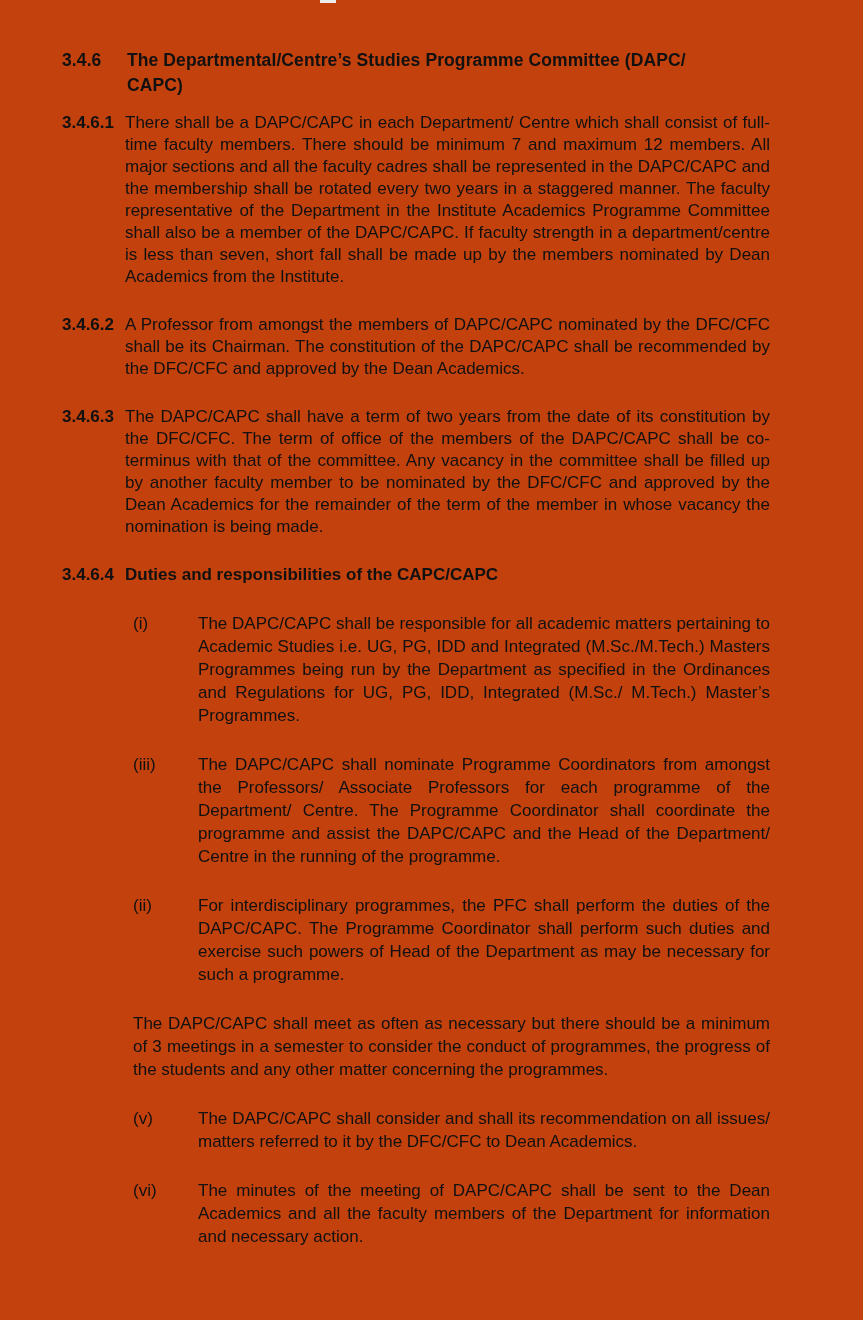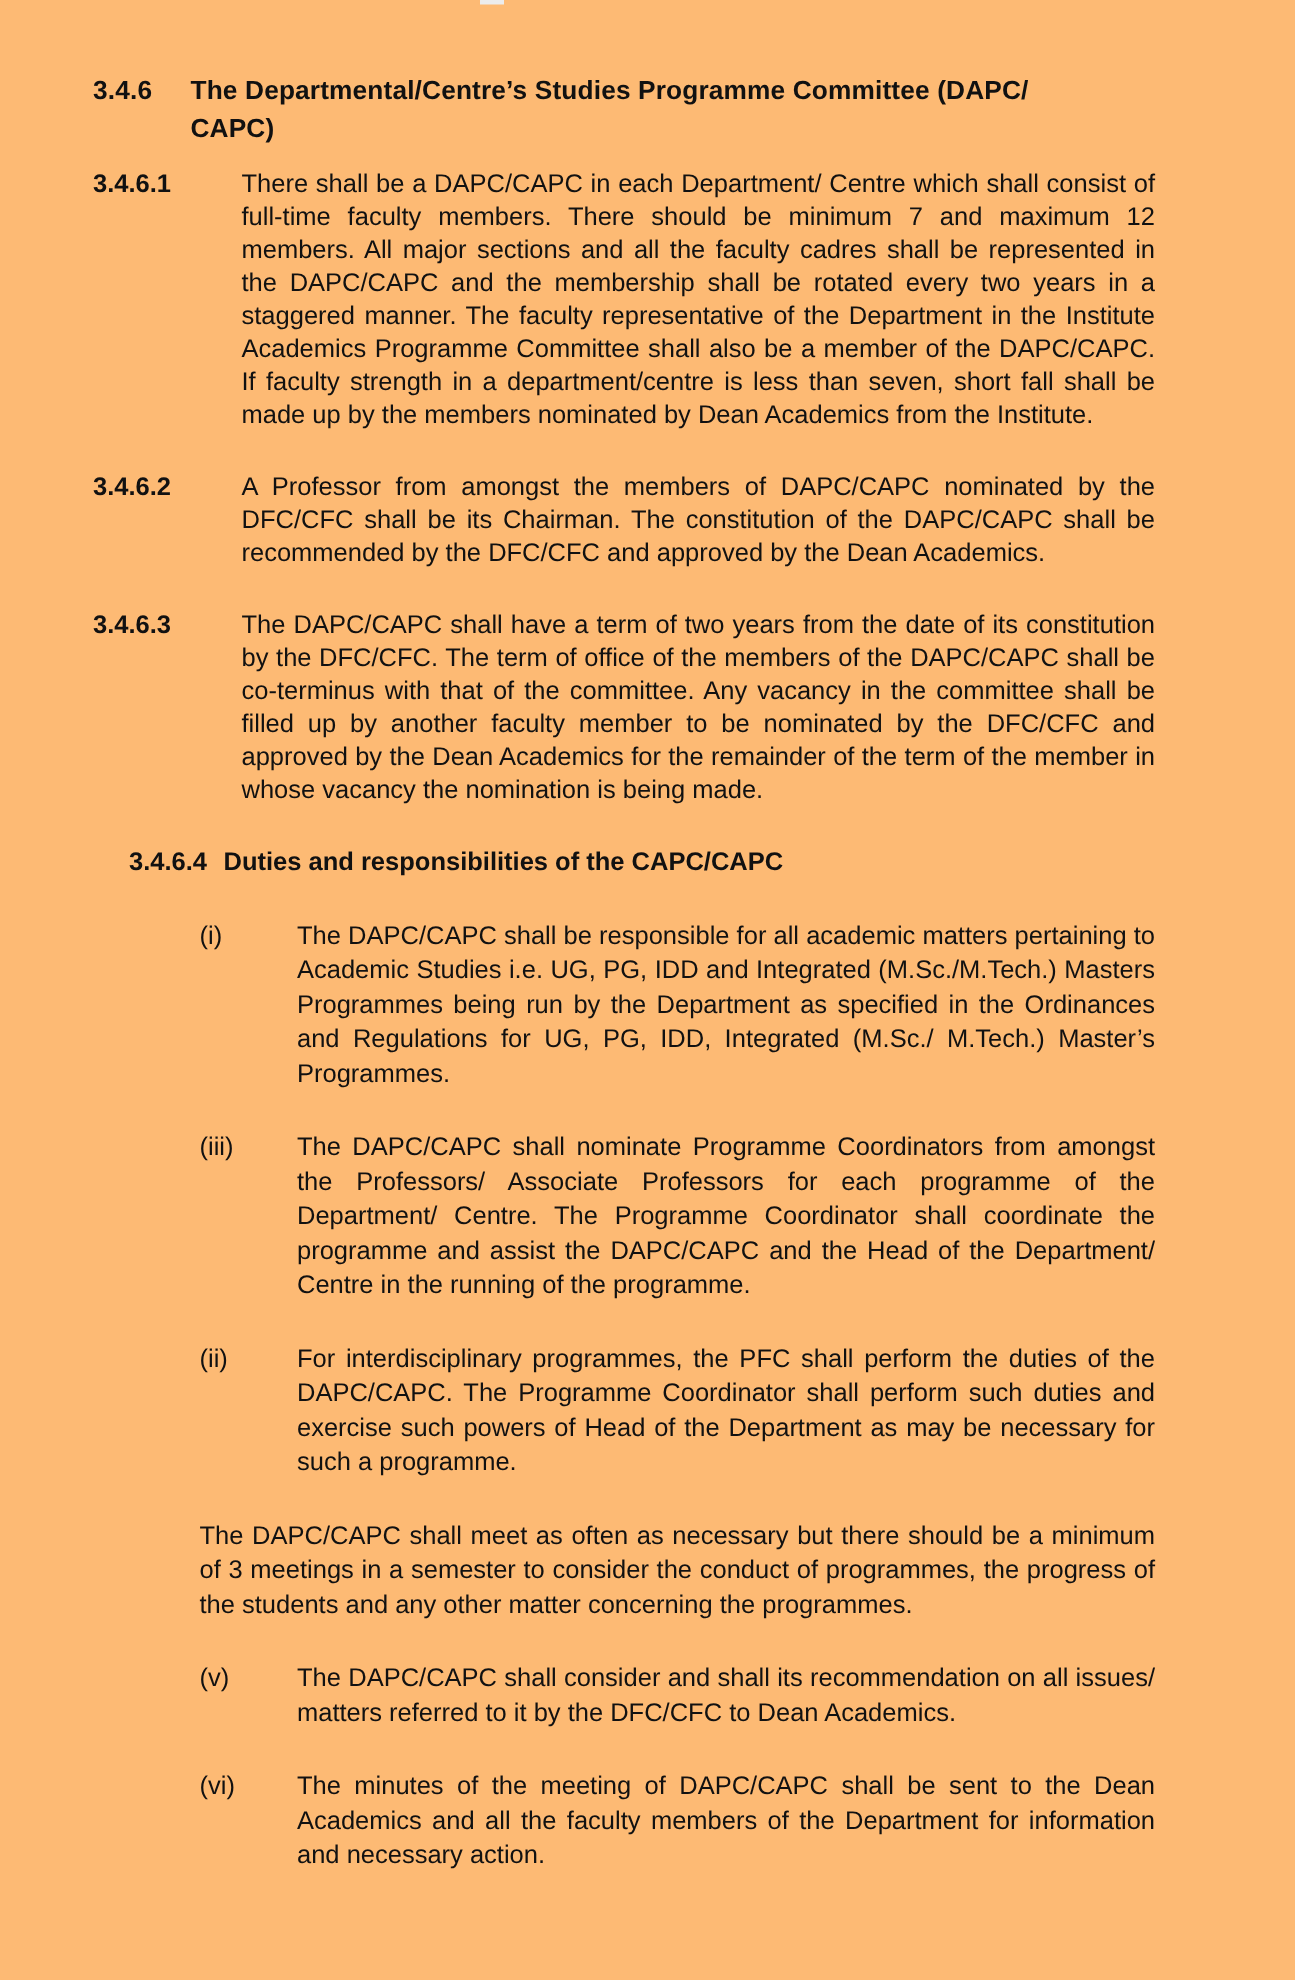--- a/index.html
+++ b/index.html
@@ -13,21 +13,21 @@
     overflow: hidden;
     font-family: "Liberation Sans", "DejaVu Sans", sans-serif;
     color: #111111;
     position: relative;
   }
   .page {
     box-sizing: border-box;
     width: 863px;
     height: 1320px;
     padding: 48px 93px 0 62px;
-    background: #fdba74;
+    background: #c2410c;
   }
   .scan-artifact {
     position: absolute;
     left: 320px;
     top: 0;
     width: 16px;
     height: 3px;
     background: #ececec;
   }
   
@@ -44,41 +44,39 @@
   }
   .heading-block .htext {
     max-width: 610px;
   }
   
   .clause {
     display: flex;
     font-size: 17px;
     line-height: 22px;
     margin-bottom: 26px;
-    gap: 36px;
   }
   .clause .num {
     flex: 0 0 63px;
     font-weight: bold;
   }
   .clause .ctext {
     flex: 1;
     text-align: justify;
   }
   
   .subheading-block {
     display: flex;
     font-weight: bold;
     font-size: 17px;
     line-height: 22px;
     margin-bottom: 4px;
   }
   .subheading-block .num {
     flex: 0 0 63px;
-    margin-left: 24px;
   }
   
   .duties-list {
     margin-left: 71px;
   }
   .duty-item {
     display: flex;
     font-size: 17px;
     line-height: 23px;
     margin-top: 26px;

